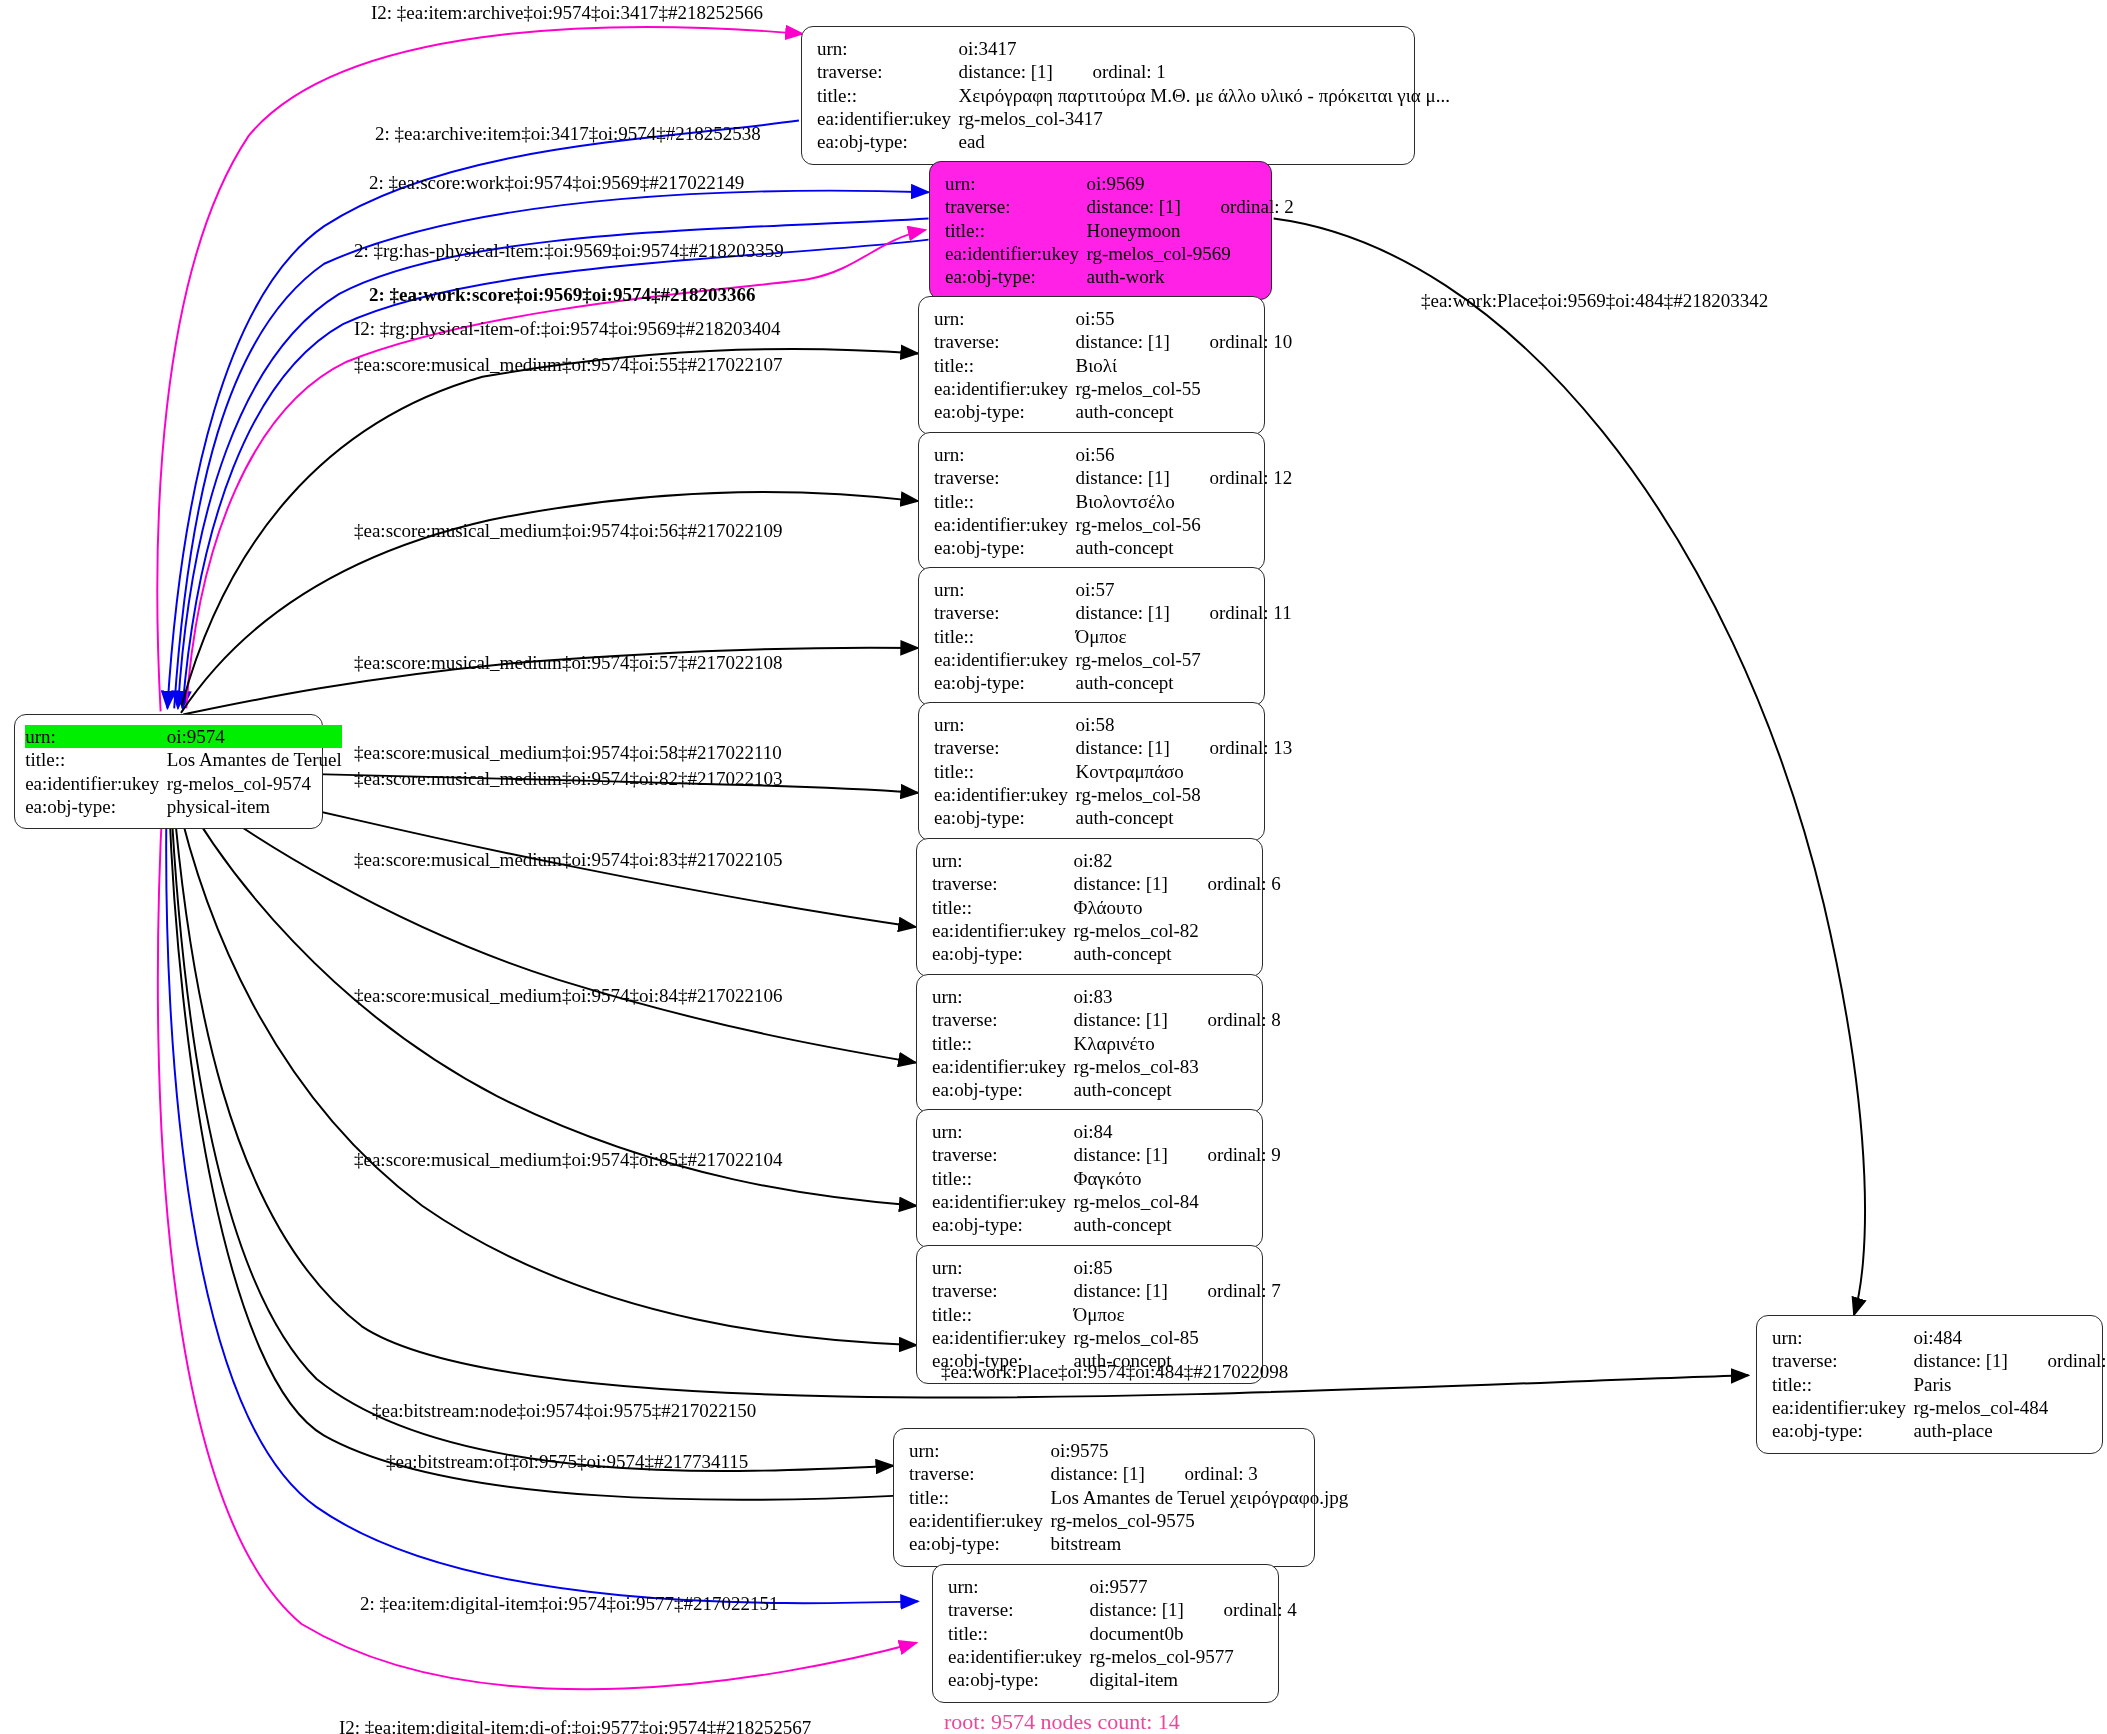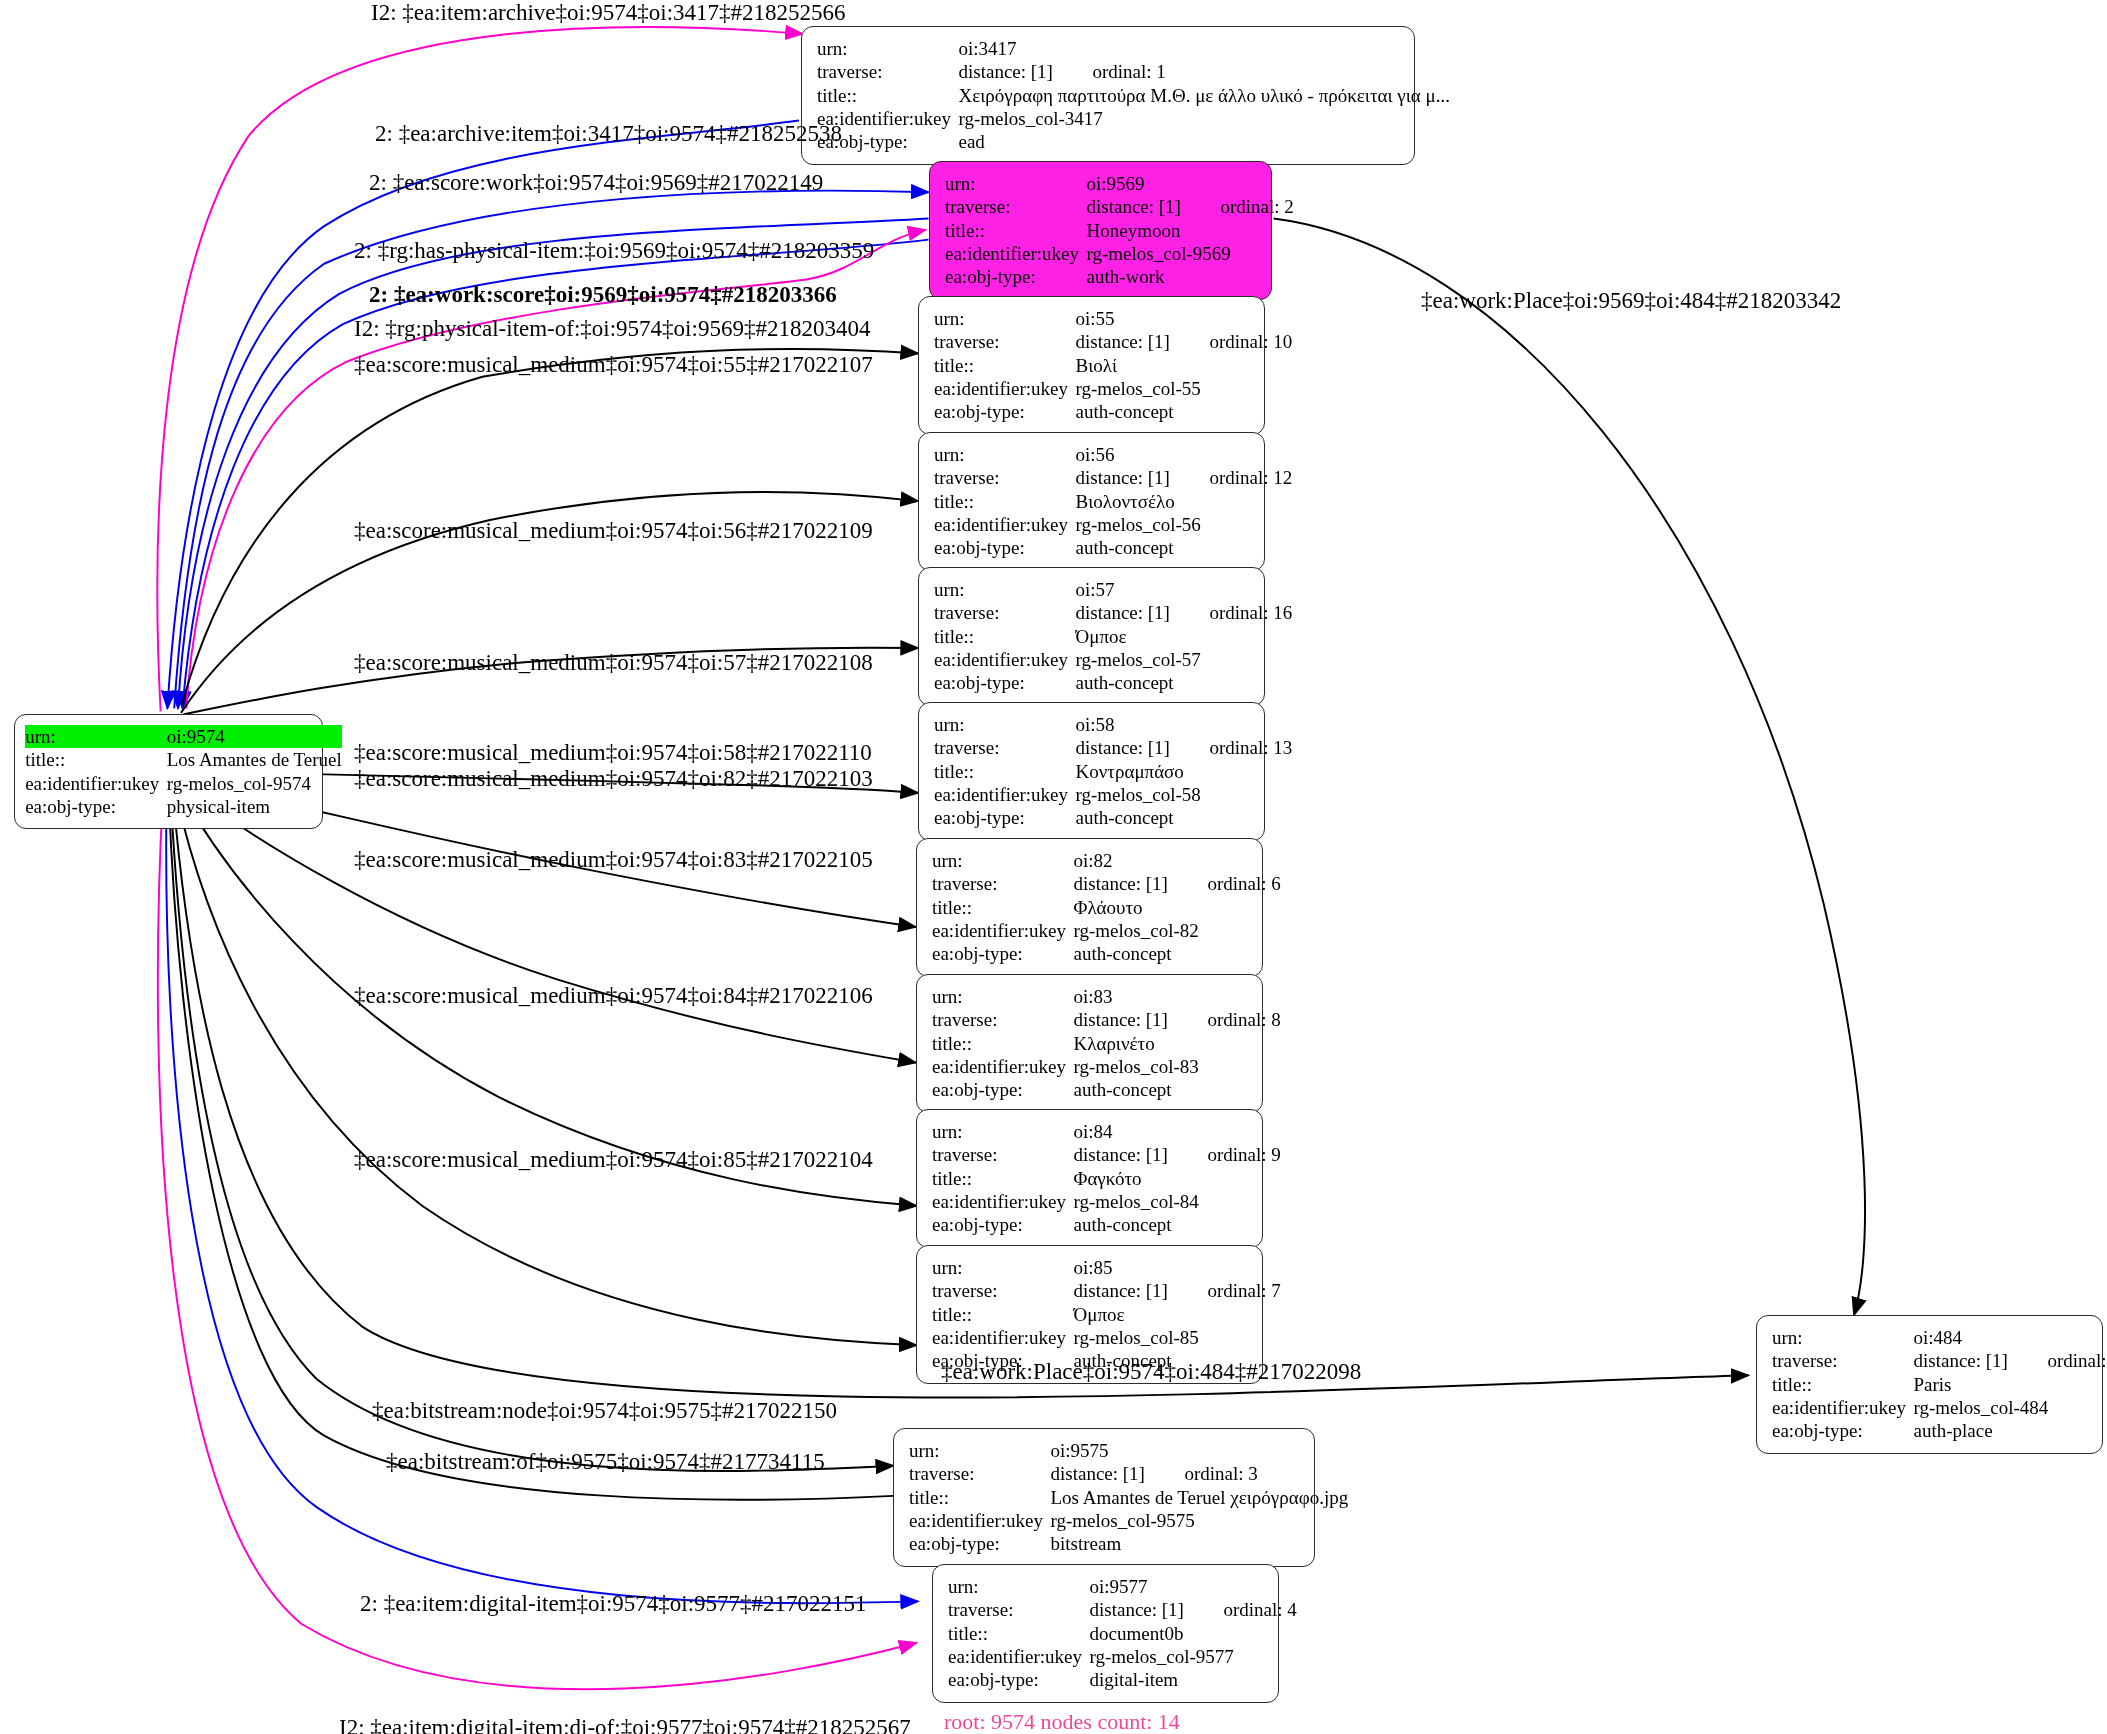--- a/index.html
+++ b/index.html
@@ -9,21 +9,21 @@
   .node{position:absolute;border:1.9px solid #2b2b2b;border-radius:12px;background:#fff;
         box-sizing:border-box;padding:9.8px 12px 9.8px 15px;}
   .node.magenta{background:#ff22e6;}
   .node table{border-collapse:collapse;}
   .node td{font-size:19px;line-height:23.4px;color:#000;white-space:nowrap;padding:0;vertical-align:top;}
   .node td.k{padding-right:7.5px;}
   .node td.v{}
   .node .hl{background:#00ee00;}
   .wide-v{padding-right:35px;}
   .ordwrap{display:inline-block;min-width:134px;}
-  .elabel{position:absolute;font-size:23px;color:#000;white-space:nowrap;line-height:21px;}
+  .elabel{position:absolute;font-size:19px;color:#000;white-space:nowrap;line-height:21px;}
   .caption{position:absolute;font-size:22px;color:#ec4899;white-space:nowrap;}
 </style>
 </head>
 <body>
 
 <div id="canvas">
 
   <svg id="edges" viewBox="0 0 2797 2301" xmlns="http://www.w3.org/2000/svg">
     <defs>
       <marker id="ahK" markerWidth="10" markerHeight="8" refX="9" refY="4" orient="auto" markerUnits="strokeWidth">
@@ -184,21 +184,21 @@
 
   <div class="node" style="left:918px;top:567px;width:347px;">
     <table>
       <tbody>
           <tr>
             <td class="k">urn:</td>
           <td class="v wide-v">oi:57</td>
           </tr>
       <tr>
             <td class="k">traverse:</td>
-          <td class="v"><span class="ordwrap">distance: [1]</span><span>ordinal: 16</span></td>
+          <td class="v"><span class="ordwrap">distance: [1]</span><span>ordinal: 11</span></td>
           </tr>
       <tr>
             <td class="k">title::</td>
           <td class="v">Όμποε</td>
           </tr>
       <tr>
             <td class="k">ea:identifier:ukey</td>
           <td class="v">rg-melos_col-57</td>
           </tr>
       <tr>

